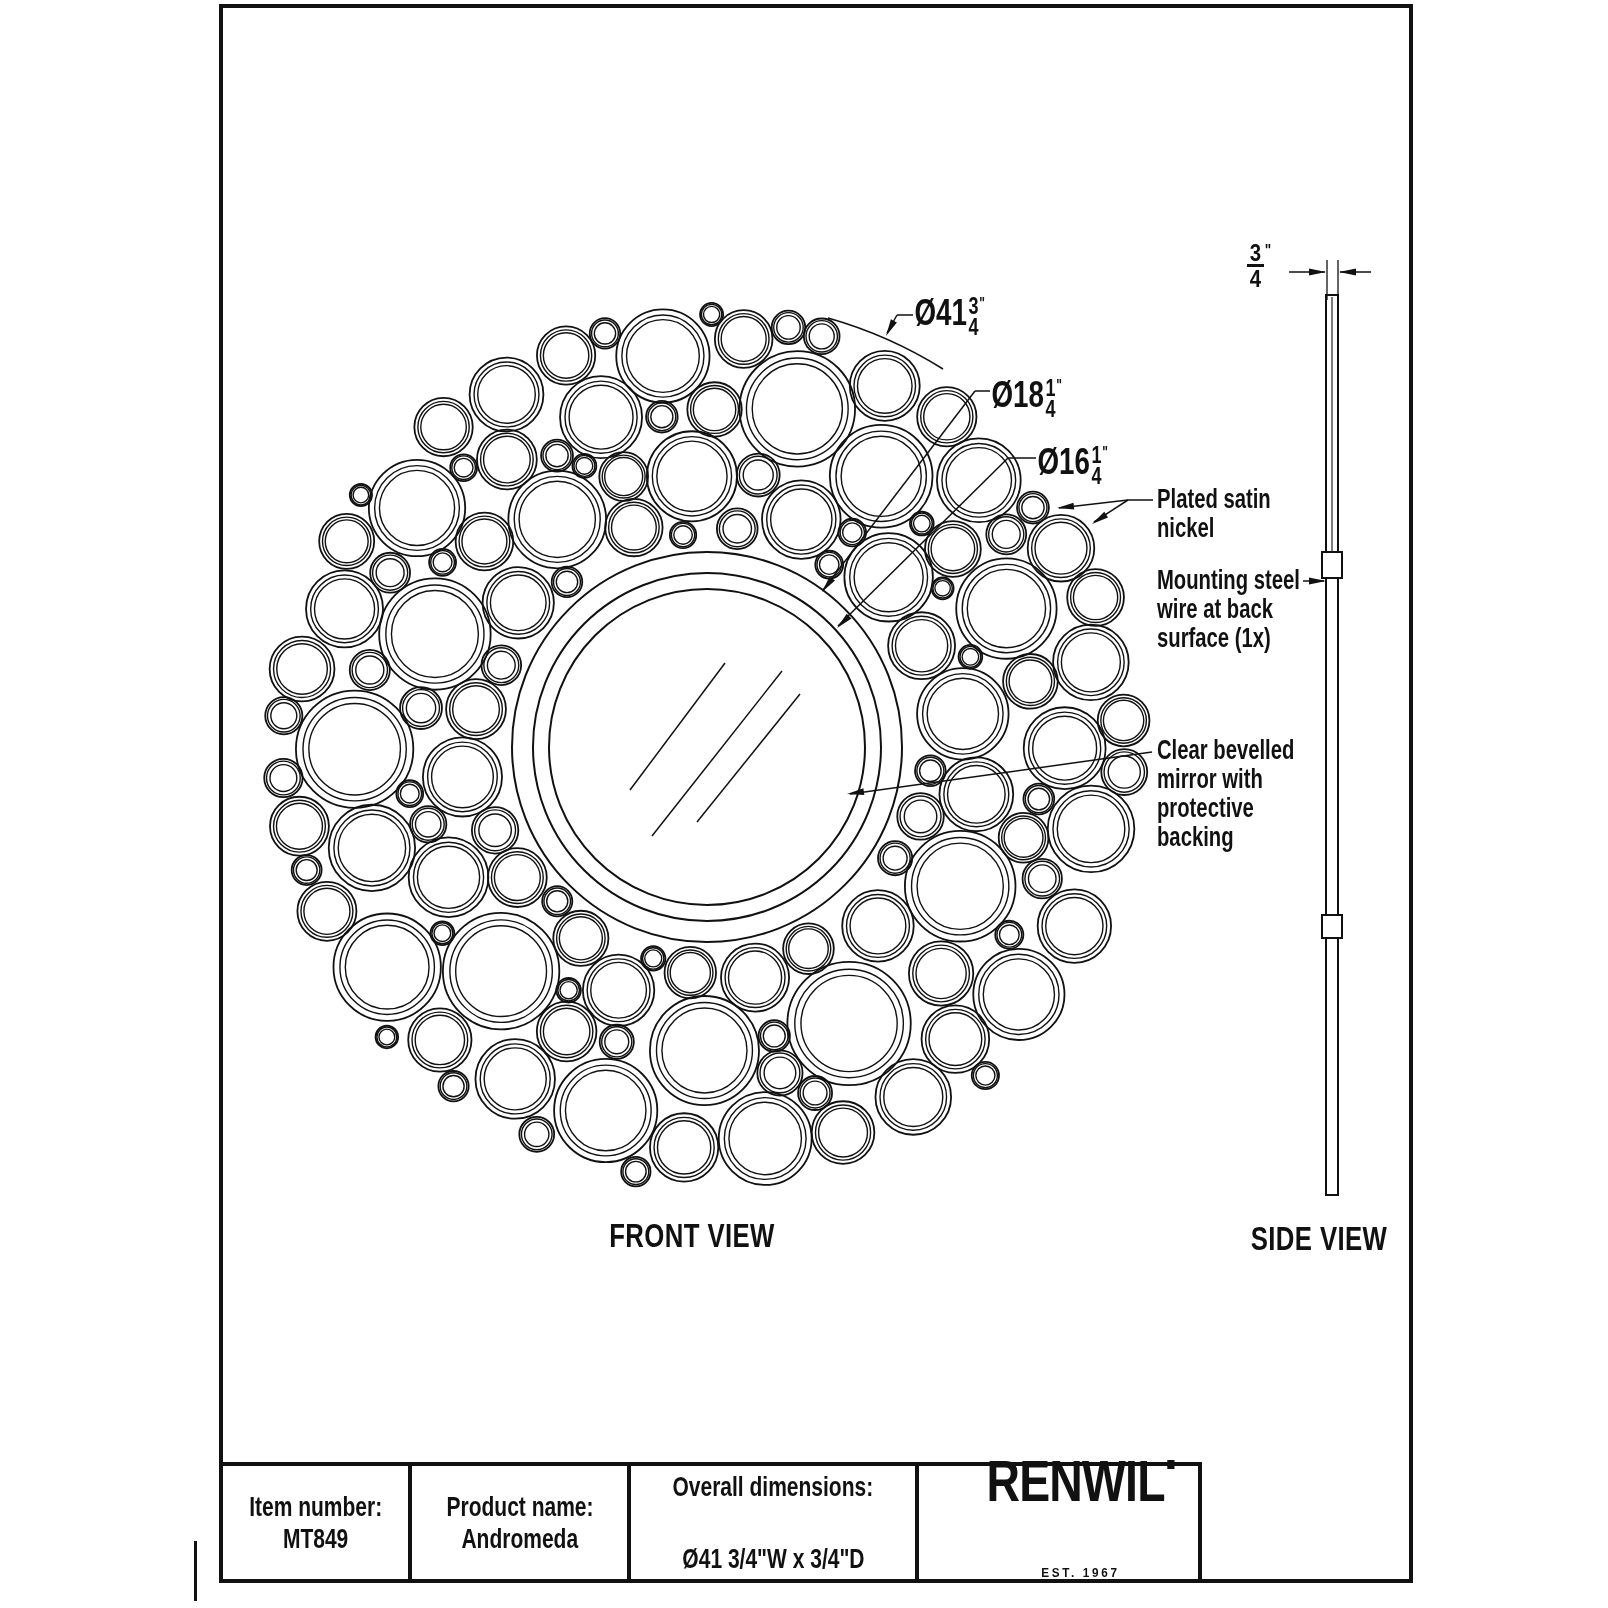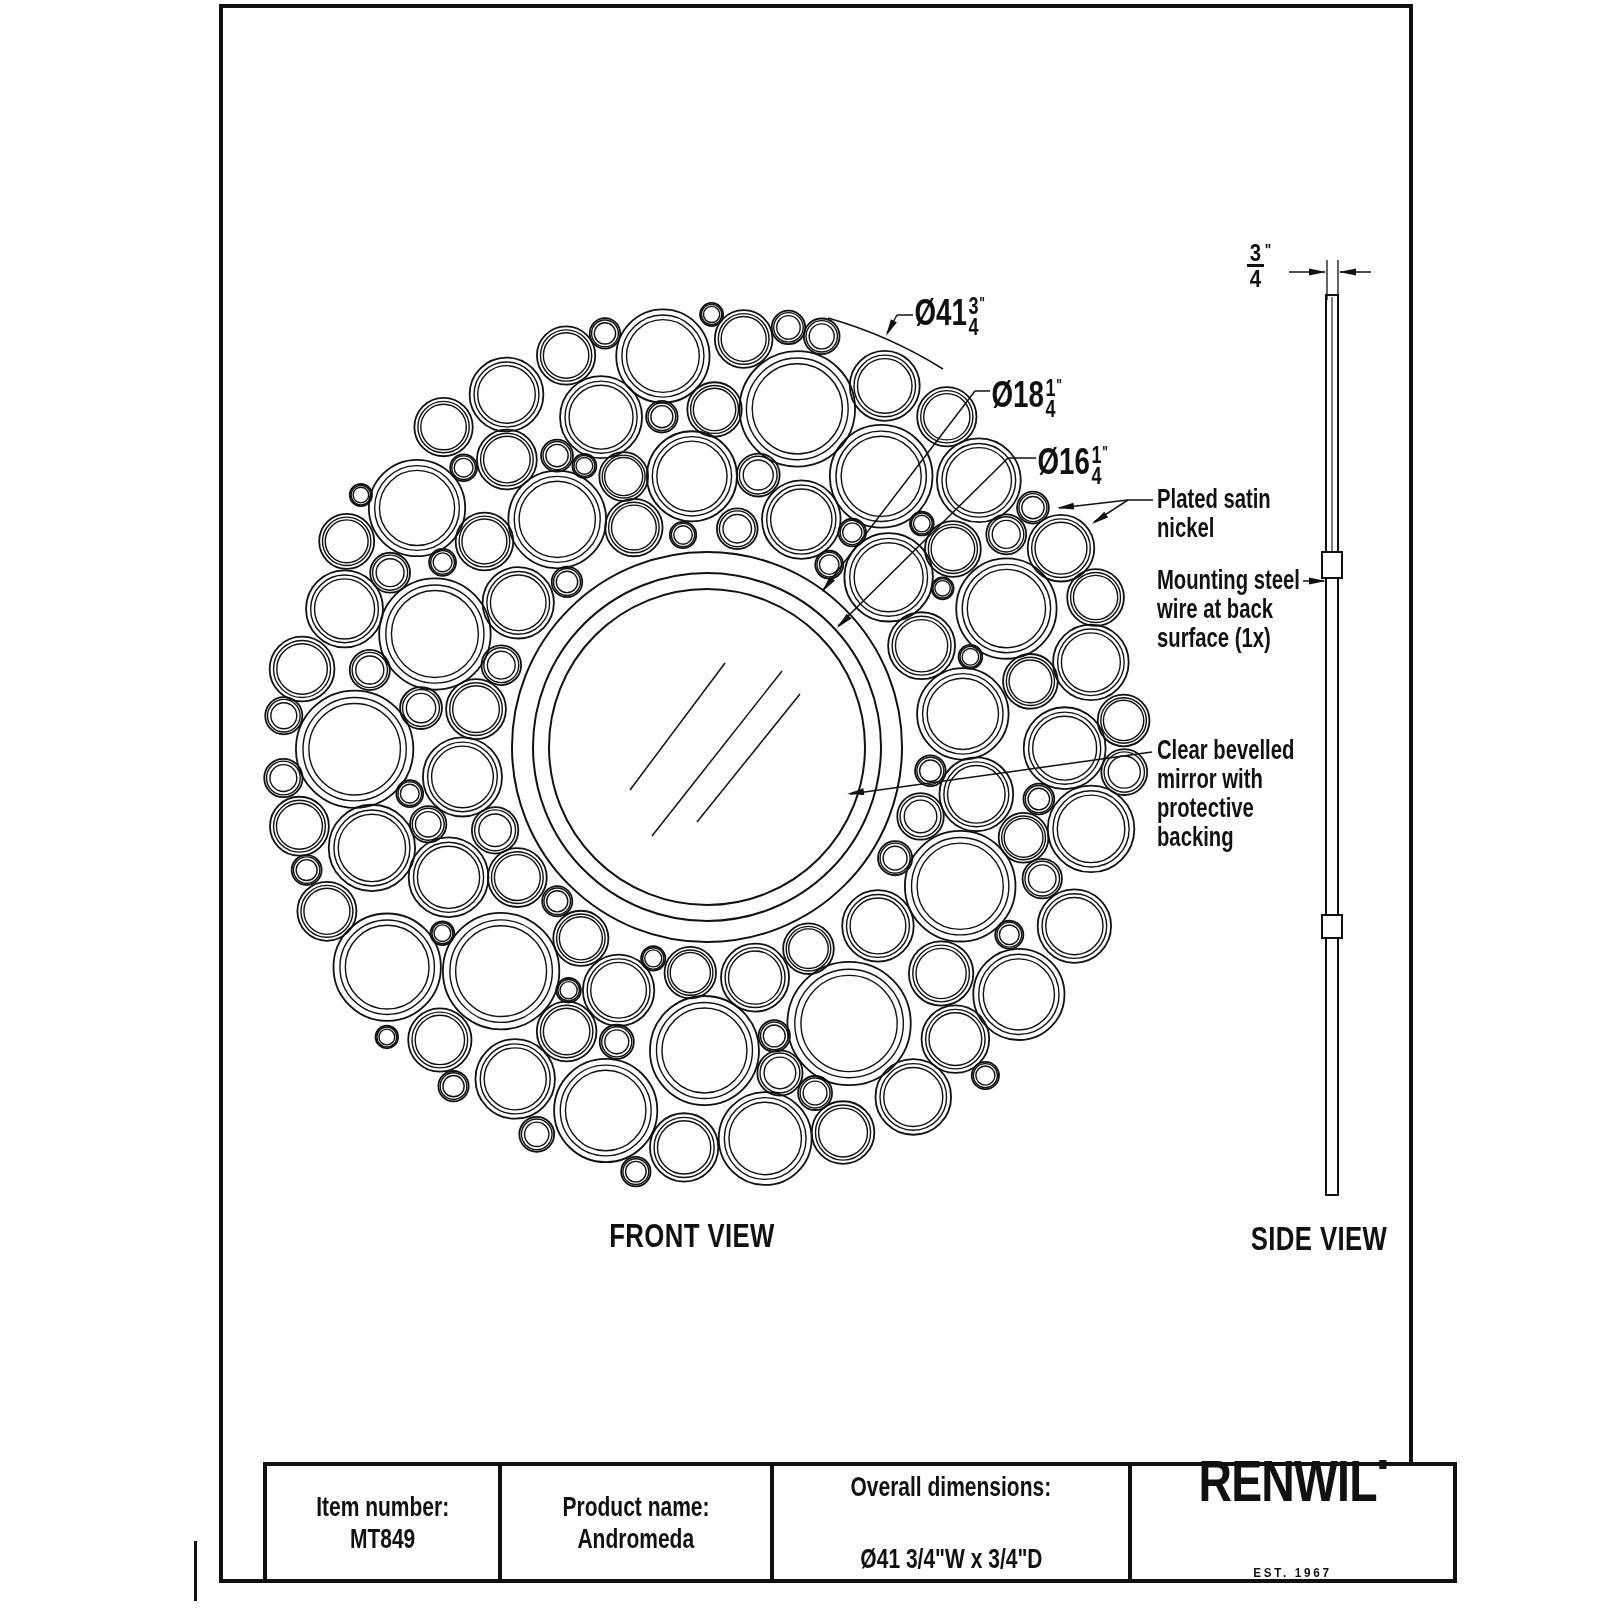--- a/index.html
+++ b/index.html
@@ -28,27 +28,27 @@
 
   
   .note{font-size:27px;font-weight:700;line-height:29px;
         transform:scaleX(.75);transform-origin:0 0;white-space:nowrap;}
 
   
   .viewlabel{font-size:33px;font-weight:700;text-align:center;width:300px;
              transform:scaleX(.78);transform-origin:center top;letter-spacing:.5px;}
 
   
-  .titleblock{left:219px;top:1462px;width:1194px;height:121px;
-              border:4px solid #111;box-sizing:border-box;display:flex;background:#fff;margin-left:44px;}
+  .titleblock{left:219px;top:1462px;width:983px;height:121px;
+              border:4px solid #111;box-sizing:border-box;display:flex;background:#fff;}
   .cell{display:flex;flex-direction:column;justify-content:center;align-items:center;
         font-size:28px;font-weight:700;line-height:32px;box-sizing:border-box;}
   .cell .cline{transform:scaleX(.75);transform-origin:center center;white-space:nowrap;}
   .c2,.c3,.c4{border-left:4px solid #111;}
-  .c1{width:231px;} .c2{width:272px;} .c3{width:358px;gap:40px;} .c4{flex:1;gap:48px;}
+  .c1{width:231px;} .c2{width:272px;} .c3{width:358px;gap:40px;} .c4{flex:1;padding-left:44px;gap:48px;}
   .brand-row{display:flex;align-items:flex-start;transform:scaleX(.8);transform-origin:center center;}
   .brand{font-size:58px;line-height:50px;font-weight:900;letter-spacing:-1px;}
   .brand-dot{width:9px;height:9px;background:#111;margin:4px 0 0 3px;}
   .brand-sub{font-size:13px;font-weight:700;letter-spacing:3px;margin-top:3px;
              transform:scaleX(.9);transform-origin:center center;}
 </style>
 </head>
 <body>
 
 <div class="abs" style="left:0;top:0;width:1608px;height:1608px;">

